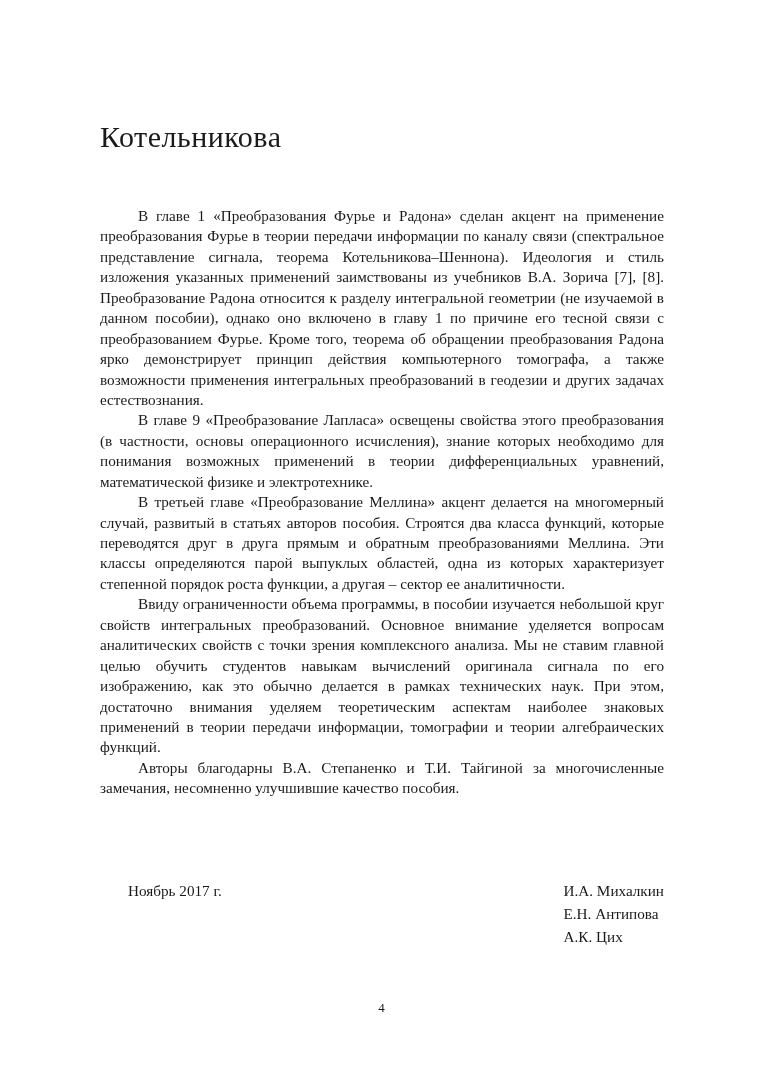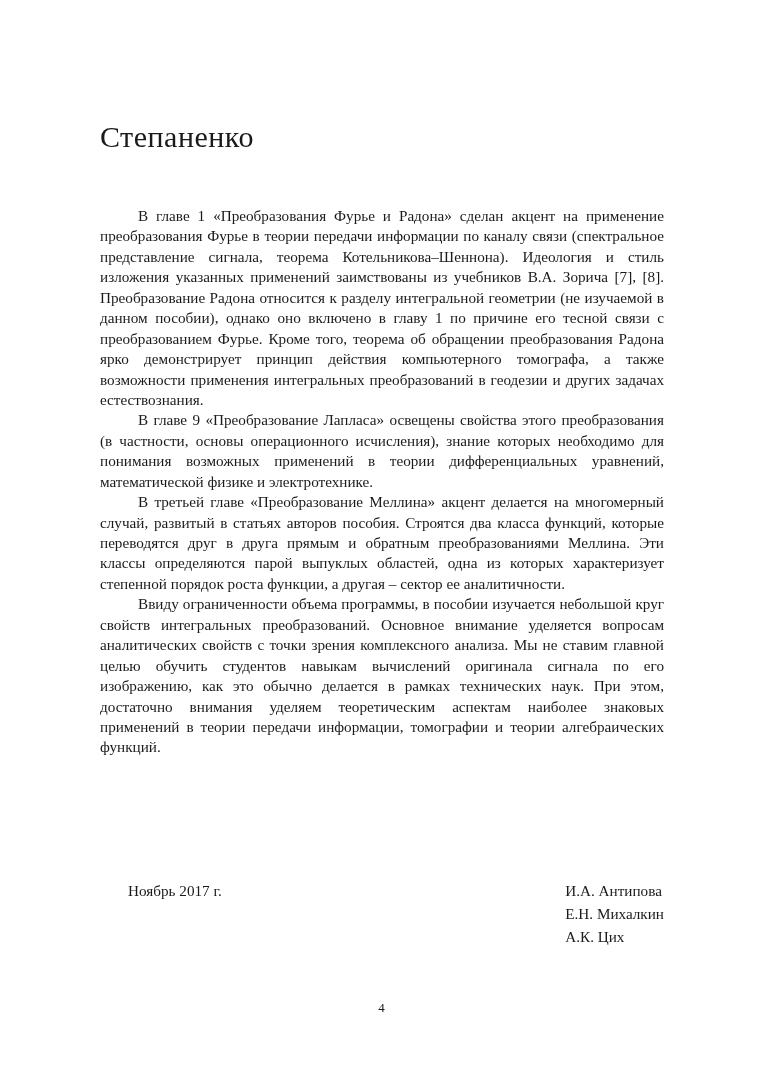--- a/index.html
+++ b/index.html
@@ -74,34 +74,35 @@
     text-align: center;
     font-size: 13px;
   }
 </style>
 </head>
 <body>
 
 <div class="page">
 
   <div class="content">
-    <h1 class="chapter-title">Степаненко</h1>
+    <h1 class="chapter-title">Котельникова</h1>
 
     <div class="body-text">
       <p>В главе 1 «Преобразования Фурье и Радона» сделан акцент на применение преобразования Фурье в теории передачи информации по каналу связи (спектральное представление сигнала, теорема Котельникова–Шеннона). Идеология и стиль изложения указанных применений заимствованы из учебников В.А. Зорича [7], [8]. Преобразование Радона относится к разделу интегральной геометрии (не изучаемой в данном пособии), однако оно включено в главу 1 по причине его тесной связи с преобразованием Фурье. Кроме того, теорема об обращении преобразования Радона ярко демонстрирует принцип действия компьютерного томографа, а также возможности применения интегральных преобразований в геодезии и других задачах естествознания.</p>
       <p>В главе 9 «Преобразование Лапласа» освещены свойства этого преобразования (в частности, основы операционного исчисления), знание которых необходимо для понимания возможных применений в теории дифференциальных уравнений, математической физике и электротехнике.</p>
       <p>В третьей главе «Преобразование Меллина» акцент делается на многомерный случай, развитый в статьях авторов пособия. Строятся два класса функций, которые переводятся друг в друга прямым и обратным преобразованиями Меллина. Эти классы определяются парой выпуклых областей, одна из которых характеризует степенной порядок роста функции, а другая – сектор ее аналитичности.</p>
       <p>Ввиду ограниченности объема программы, в пособии изучается небольшой круг свойств интегральных преобразований. Основное внимание уделяется вопросам аналитических свойств с точки зрения комплексного анализа. Мы не ставим главной целью обучить студентов навыкам вычислений оригинала сигнала по его изображению, как это обычно делается в рамках технических наук. При этом, достаточно внимания уделяем теоретическим аспектам наиболее знаковых применений в теории передачи информации, томографии и теории алгебраических функций.</p>
+      <p>Авторы благодарны В.А. Степаненко и Т.И. Тайгиной за многочисленные замечания, несомненно улучшившие качество пособия.</p>
     </div>
   </div>
 
   <div class="signature-block">
     <div class="sig-date">Ноябрь 2017 г.</div>
     <div class="sig-authors">
-      <div>И.А. Антипова</div>
-      <div>Е.Н. Михалкин</div>
+      <div>И.А. Михалкин</div>
+      <div>Е.Н. Антипова</div>
       <div>А.К. Цих</div>
     </div>
   </div>
 
   <div class="page-number">4</div>
 
 </div>
 
 </body></html>

